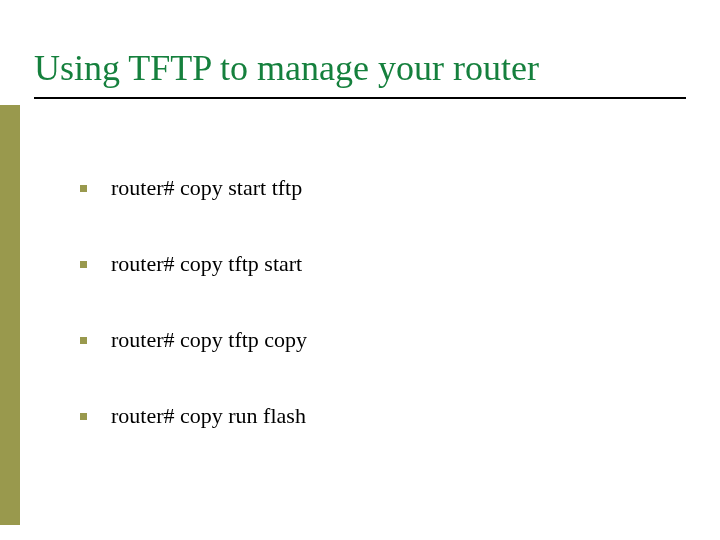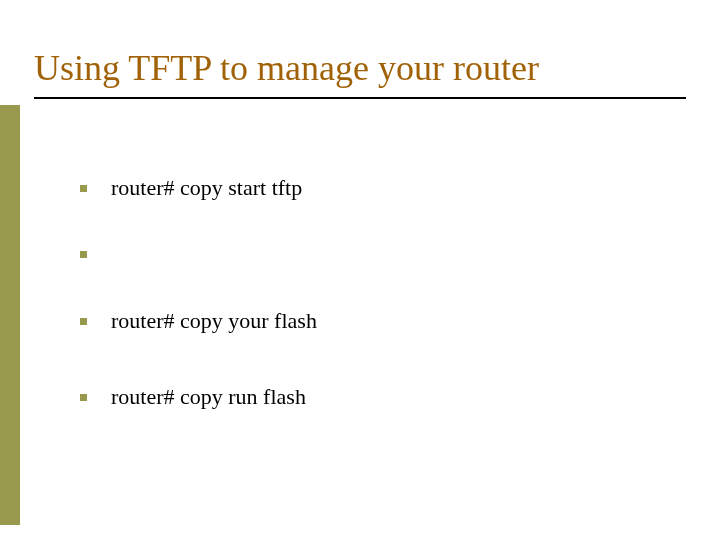--- a/index.html
+++ b/index.html
@@ -26,21 +26,21 @@
   }
   .title-wrap {
     position: absolute;
     left: 34px;
     top: 48px;
     width: 652px;
   }
   .title {
     font-size: 36px;
     font-weight: 400;
-    color: #a16207;
+    color: #15803d;
     line-height: 1.15;
     padding-bottom: 8px;
     border-bottom: 2px solid #000000;
     font-family: "Times New Roman", Times, serif;
   }
   .content {
     position: absolute;
     left: 80px;
     top: 175px;
     width: 580px;
@@ -77,26 +77,27 @@
 
   <div class="content">
 
     <div class="bullet-row">
       <span class="bullet"></span>
       <span class="bullet-text">router# copy start tftp</span>
     </div>
 
     <div class="bullet-row">
       <span class="bullet"></span>
+      <span class="bullet-text">router# copy tftp start</span>
     </div>
 
 
     <div class="bullet-row">
       <span class="bullet"></span>
-      <span class="bullet-text">router# copy your flash</span>
+      <span class="bullet-text">router# copy tftp copy</span>
     </div>
 
     <div class="bullet-row">
       <span class="bullet"></span>
       <span class="bullet-text">router# copy run flash</span>
     </div>
 
   </div>
 </div>
 

